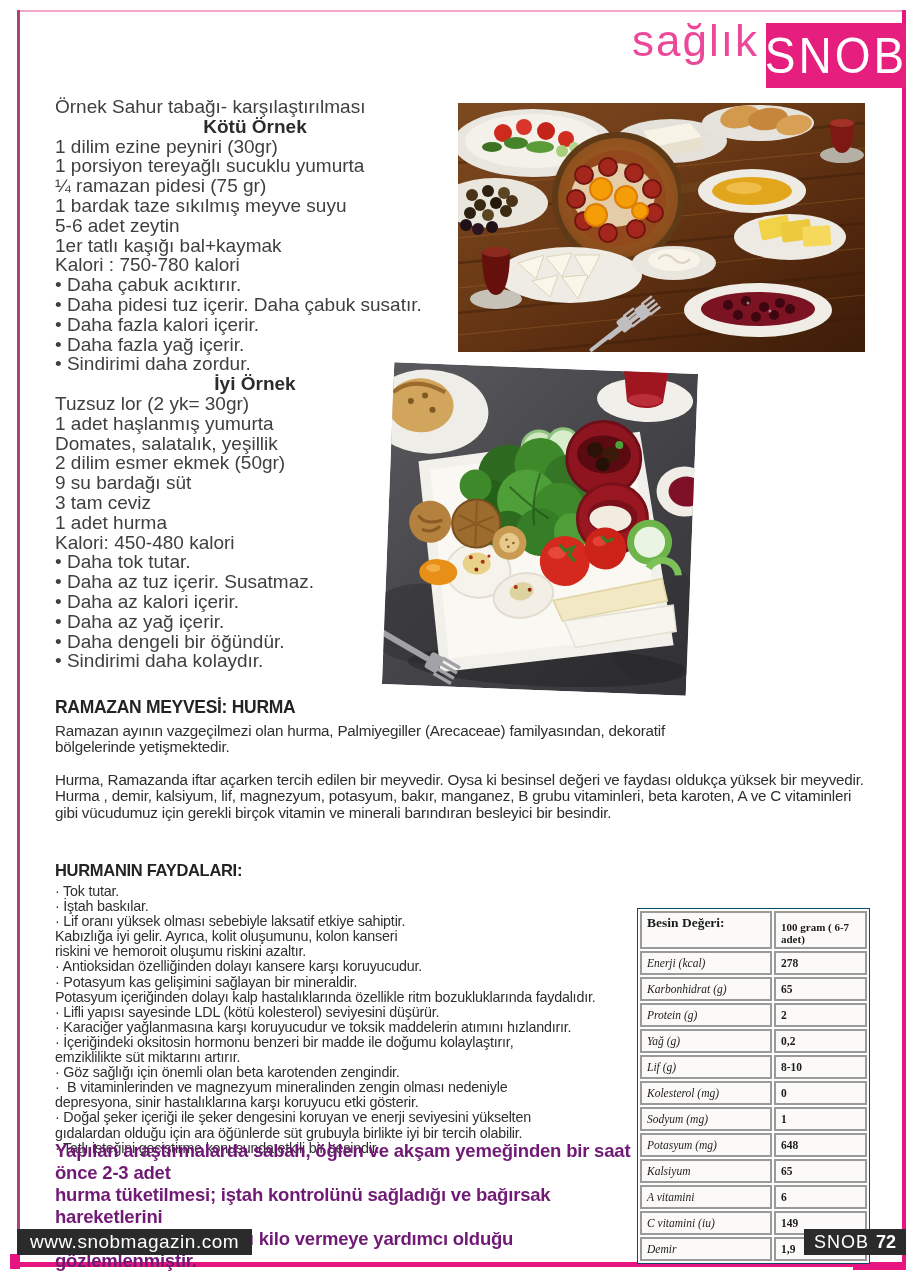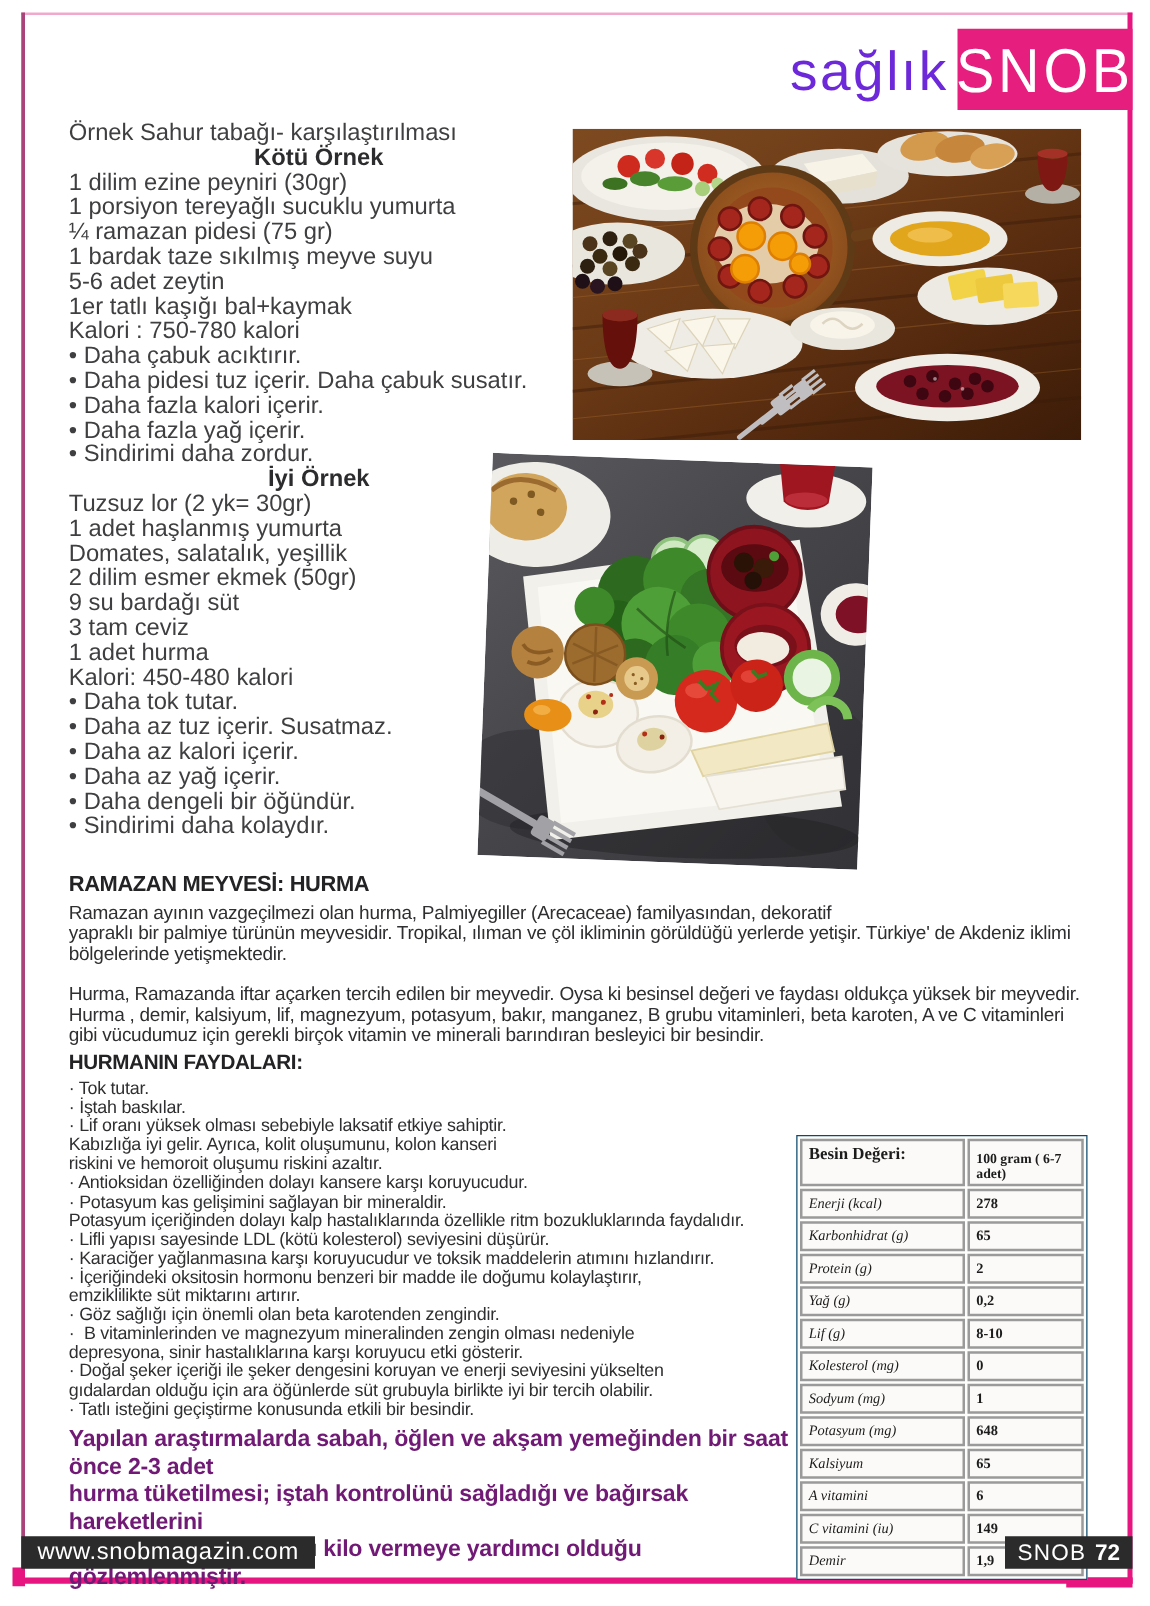--- a/index.html
+++ b/index.html
@@ -8,21 +8,21 @@
 
   
   .frame-top{position:absolute;left:17px;top:10px;width:889px;height:2px;background:#f0a9cd;}
   .frame-left{position:absolute;left:17px;top:10px;width:3px;height:1252px;background:#aa4379;}
   .frame-right{position:absolute;left:902px;top:10px;width:4px;height:1257px;background:#e6157f;}
   .frame-bottom{position:absolute;left:17px;top:1262px;width:889px;height:5px;background:#e6157f;}
   .frame-bl{position:absolute;left:10px;top:1254px;width:10px;height:15px;background:#e6157f;}
   .frame-br{position:absolute;left:853px;top:1262px;width:53px;height:8px;background:#e6157f;}
 
   
-  .saglik{position:absolute;left:632px;top:33px;font-size:44px;font-weight:300;color:#6d28d9;
+  .saglik{position:absolute;left:632px;top:16px;font-size:44px;font-weight:300;color:#ec4899;
           letter-spacing:2px;}
   .snob-block{position:absolute;left:766px;top:23px;width:140px;height:65px;background:#e61e7e;
           display:flex;align-items:center;justify-content:center;}
   .snob-block span{color:#fff;font-size:46px;font-weight:300;letter-spacing:3px;transform:scaleY(1.08);}
 
   
   .comparison{position:absolute;left:55px;top:97px;width:400px;font-size:19px;line-height:19.8px;}
   .cmp-title{font-weight:700;color:#2c2c2e;text-align:center;}
   .cmp-line,.par-line,.ben-line,.con-line{white-space:pre-wrap;}
 
@@ -31,21 +31,21 @@
   .photo2{position:absolute;left:388px;top:368px;width:304px;height:322px;transform:rotate(2.2deg);}
 
   
   .hurma-sec{position:absolute;left:55px;top:697px;width:810px;color:#2f2f31;}
   .sec-title{font-weight:700;font-size:17.5px;letter-spacing:-0.3px;color:#232325;}
   .hurma-sec .par{font-size:15.2px;line-height:16.4px;letter-spacing:-0.2px;}
   .hurma-sec .p1{margin-top:5px;}
   .hurma-sec .p2{margin-top:16px;}
 
   
-  .benefits{position:absolute;left:55px;top:841px;width:600px;color:#2f2f31;}
+  .benefits{position:absolute;left:55px;top:861px;width:600px;color:#2f2f31;}
   .benefits .sec-title{font-size:16.5px;}
   .benefits .lines{margin-top:4px;font-size:14.3px;line-height:15.1px;letter-spacing:-0.2px;}
 
   
   .conclusion{position:absolute;left:55px;top:1140px;width:580px;font-size:18.5px;font-weight:700;
           line-height:22px;color:#701a75;letter-spacing:-0.2px;}
 
   
   .nutrition{position:absolute;left:637px;top:908px;width:231px;border:1px solid #0c4a6e;background:#fdfdfc;}
   .nutrition table{border-collapse:separate;border-spacing:2px;width:100%;
@@ -404,21 +404,20 @@
         </g>
       </g>
     </svg>
   </div>
 
   <div class="hurma-sec">
     <div class="sec-title">RAMAZAN MEYVESİ: HURMA</div>
     <div class="par p1">
 
     <div class="par-line">Ramazan ayının vazgeçilmezi olan hurma, Palmiyegiller (Arecaceae) familyasından, dekoratif</div>
-        <div class="par-line">yapraklı bir palmiye türünün meyvesidir. Tropikal, ılıman ve çöl ikliminin görüldüğü yerlerde yetişir. Türkiye' de Akdeniz iklimi</div>
         <div class="par-line">bölgelerinde yetişmektedir.</div>
       </div>
     <div class="par p2">
 
     <div class="par-line">Hurma, Ramazanda iftar açarken tercih edilen bir meyvedir. Oysa ki besinsel değeri ve faydası oldukça yüksek bir meyvedir.</div>
         <div class="par-line">Hurma , demir, kalsiyum, lif, magnezyum, potasyum, bakır, manganez, B grubu vitaminleri, beta karoten, A ve C vitaminleri</div>
         <div class="par-line">gibi vücudumuz için gerekli birçok vitamin ve minerali barındıran besleyici bir besindir.</div>
       </div>
   </div>
 

